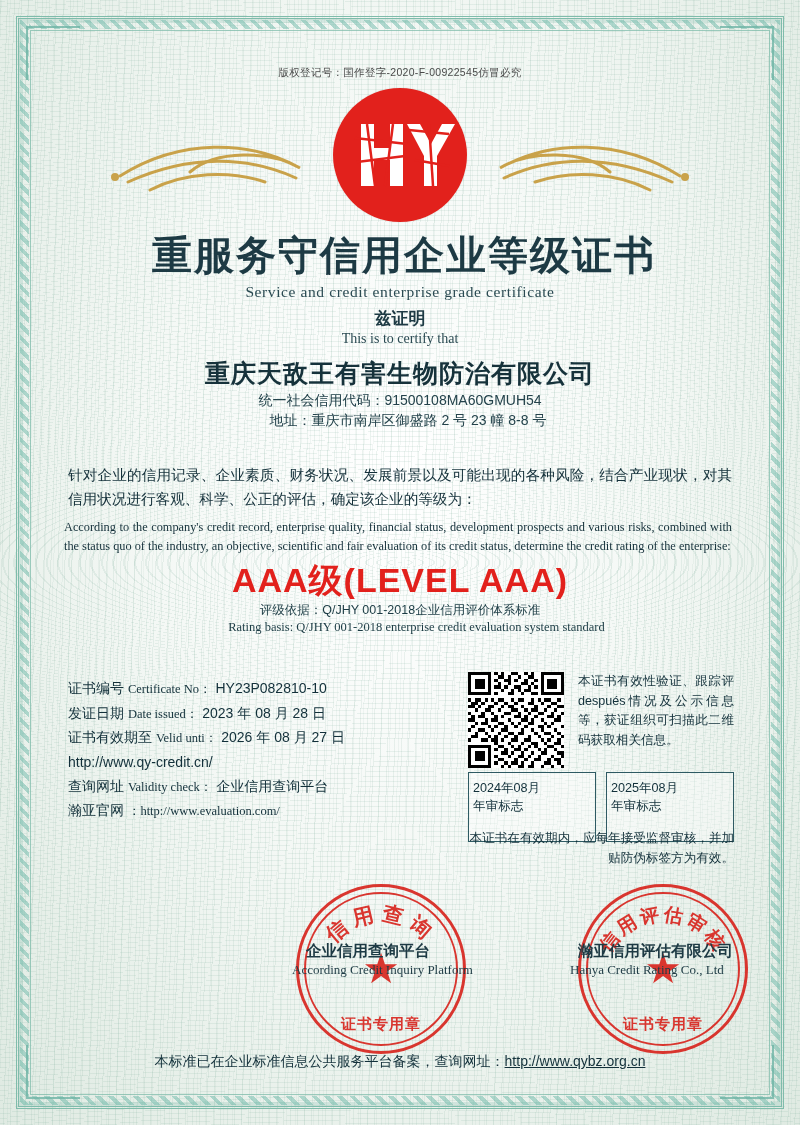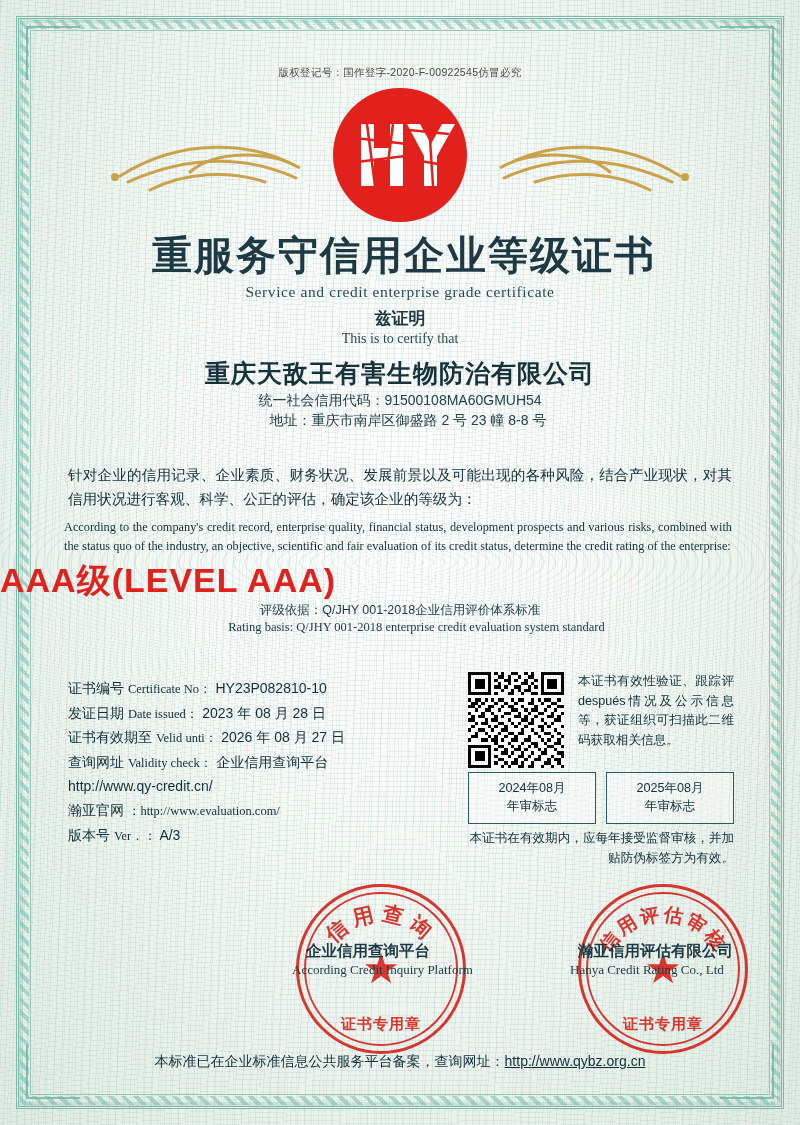--- a/index.html
+++ b/index.html
@@ -106,21 +106,21 @@
   .body-cn{
     position:absolute;top:463px;left:68px;right:68px;
     font-size:14.6px;line-height:1.65;color:#14303a;text-align:justify;
   }
   .body-en{
     position:absolute;top:518px;left:64px;right:68px;
     font-size:12.3px;line-height:1.58;color:#14303a;text-align:justify;
     font-family:"Liberation Serif", serif;
   }
   .level{
-    position:absolute;top:558px;left:0;right:0;
+    position:absolute;top:558px;left:0;right:0;text-align:center;
     font-size:34px;font-weight:bold;color:#e2211c;letter-spacing:1px;
   }
   .basis-cn{
     position:absolute;top:602px;left:0;right:0;text-align:center;
     font-size:12.5px;color:#1b3b44;
   }
   .basis-en{
     position:absolute;top:620px;left:0;right:0;text-align:center;
     font-size:12.5px;color:#1b3b44;font-family:"Liberation Serif", serif;padding-left:33px;
   }
@@ -141,22 +141,22 @@
   .qr svg{display:block;}
   .qr-note{
     position:absolute;left:578px;top:672px;width:156px;
     font-size:12.6px;line-height:1.55;color:#12303a;text-align:justify;
   }
   .stamp-boxes{
     position:absolute;left:468px;top:772px;width:266px;
     display:flex;gap:10px;
   }
   .stamp-box{
-    flex:1;border:1px solid #2e5a63;padding:6px 4px 7px;
-    text-align:center;font-size:12.6px;color:#12303a;line-height:1.45;
+    flex:1;border:1px solid #2e5a63;padding:6px 4px 25px;
+    font-size:12.6px;color:#12303a;line-height:1.45;
     background:rgba(255,255,255,.35);
   }
   .valid-note{
     position:absolute;left:468px;top:828px;width:266px;
     font-size:12.6px;line-height:1.6;color:#12303a;text-align:right;
   }
 
   .seal{
     position:absolute;width:164px;height:164px;border-radius:50%;
     border:3px solid #d8261f;
@@ -268,34 +268,29 @@
     <div class="row">
       <span class="lab-cn">发证日期</span>
       <span class="lab-en">Date issued：</span>
       <span class="val">2023 年 08 月 28 日</span>
     </div>
     <div class="row">
       <span class="lab-cn">证书有效期至</span>
       <span class="lab-en">Velid unti：</span>
       <span class="val">2026 年 08 月 27 日</span>
     </div>
+    <div class="row">http://www.qy-credit.cn/</div>
     <div class="row">
       <span class="lab-cn">查询网址</span>
       <span class="lab-en">Validity check：</span>
       <span class="val">企业信用查询平台</span>
     </div>
-    <div class="row">http://www.qy-credit.cn/</div>
     <div class="row">
       <span class="lab-cn">瀚亚官网</span>
       <span class="lab-en">：http://www.evaluation.com/</span>
-    </div>
-    <div class="row">
-      <span class="lab-cn">版本号</span>
-      <span class="lab-en">Ver．：</span>
-      <span class="val">A/3</span>
     </div>
   </div>
 
   <div class="qr">
     <svg width="96" height="96" viewBox="0 0 29 29" shape-rendering="crispEdges" xmlns="http://www.w3.org/2000/svg">
       <rect width="29" height="29" fill="#fff"></rect>
       <g fill="#000">
         <rect x="0" y="0" width="7" height="1"></rect>
           <rect x="0" y="6" width="7" height="1"></rect>
         <rect x="0" y="0" width="1" height="7"></rect>

